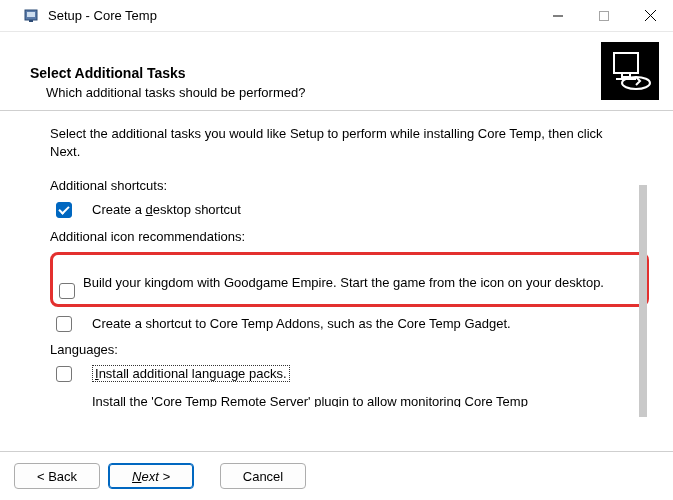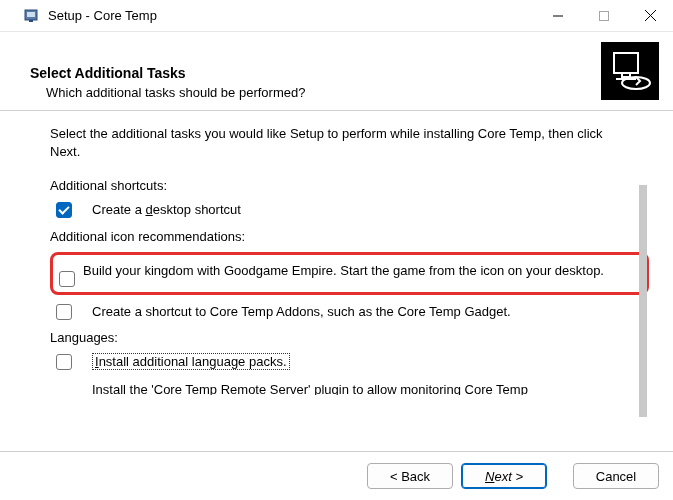--- a/index.html
+++ b/index.html
@@ -91,21 +91,21 @@
     width: 4px; height: 8px;
     border: solid #fff;
     border-width: 0 2px 2px 0;
     transform: rotate(45deg);
     margin-top: -2px;
   }
   .cbx-label { flex: 1; padding-right: 30px; }
   .highlight-box {
     border: 3px solid #e3302e;
     border-radius: 8px;
-    padding: 8px 6px 5px 6px;
+    padding: 20px 6px 5px 6px;
     margin-left: 0px;
     margin-bottom: 8px;
     display: flex;
     align-items: flex-start;
     gap: 8px;
   }
   .highlight-box .cbx { margin-top: 8px; }
   .dotted {
     border: 1px dotted #333;
     padding: 0 2px;
@@ -124,21 +124,20 @@
     left: 0; right: 0;
     bottom: 48px;
     height: 1px;
     background: #cfcfcf;
   }
   .footer {
     position: absolute;
     left: 0; right: 0; bottom: 0;
     height: 48px;
     display: flex;
-    justify-content: flex-end;
     align-items: center;
     gap: 8px;
     padding: 0 14px;
   }
   .btn {
     min-width: 86px;
     height: 26px;
     border: 1px solid #adadad;
     border-radius: 4px;
     background: #fdfdfd;

